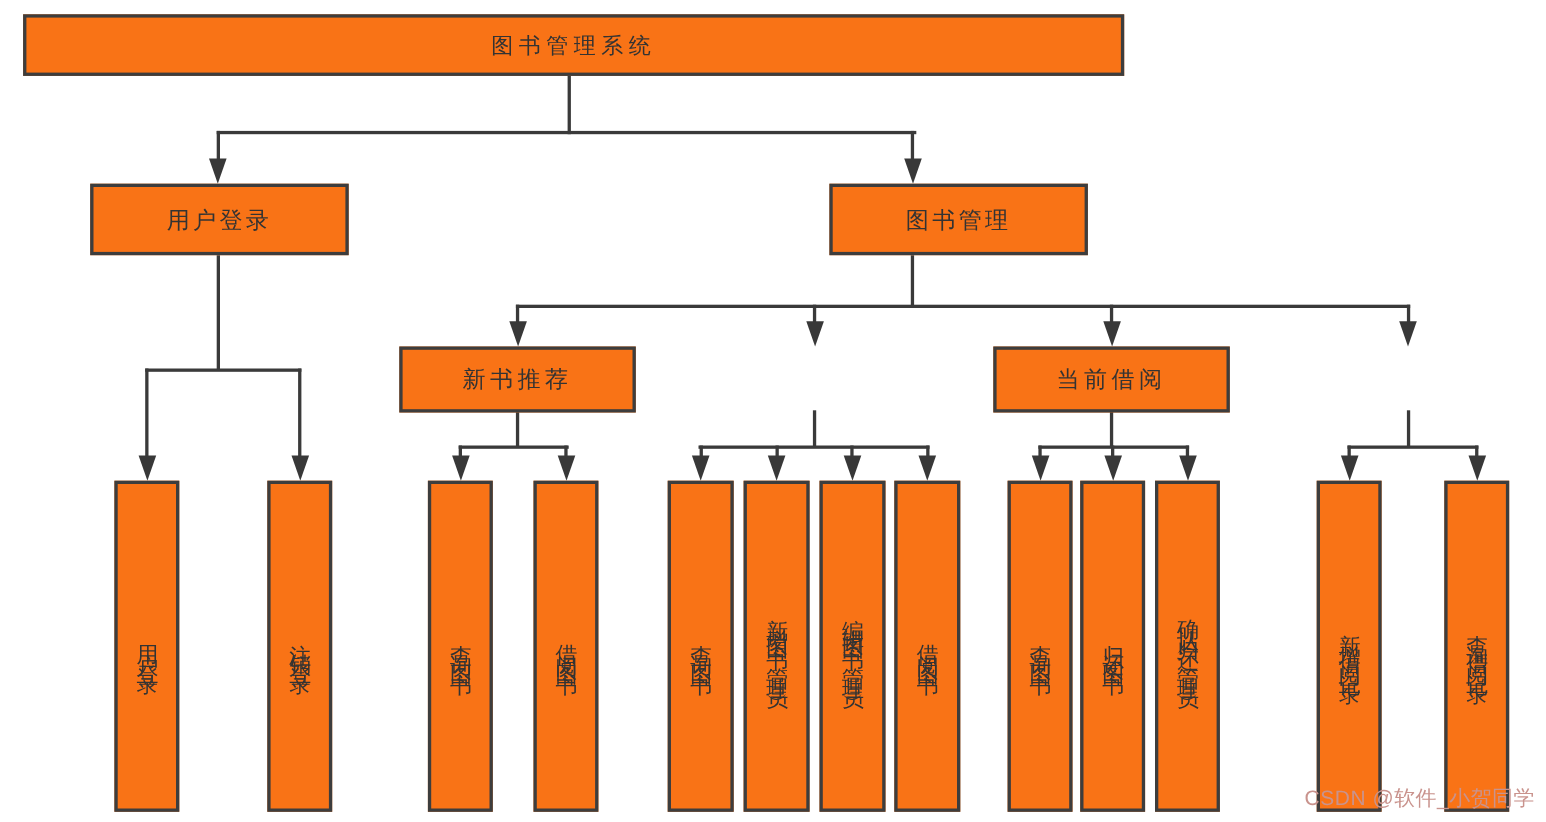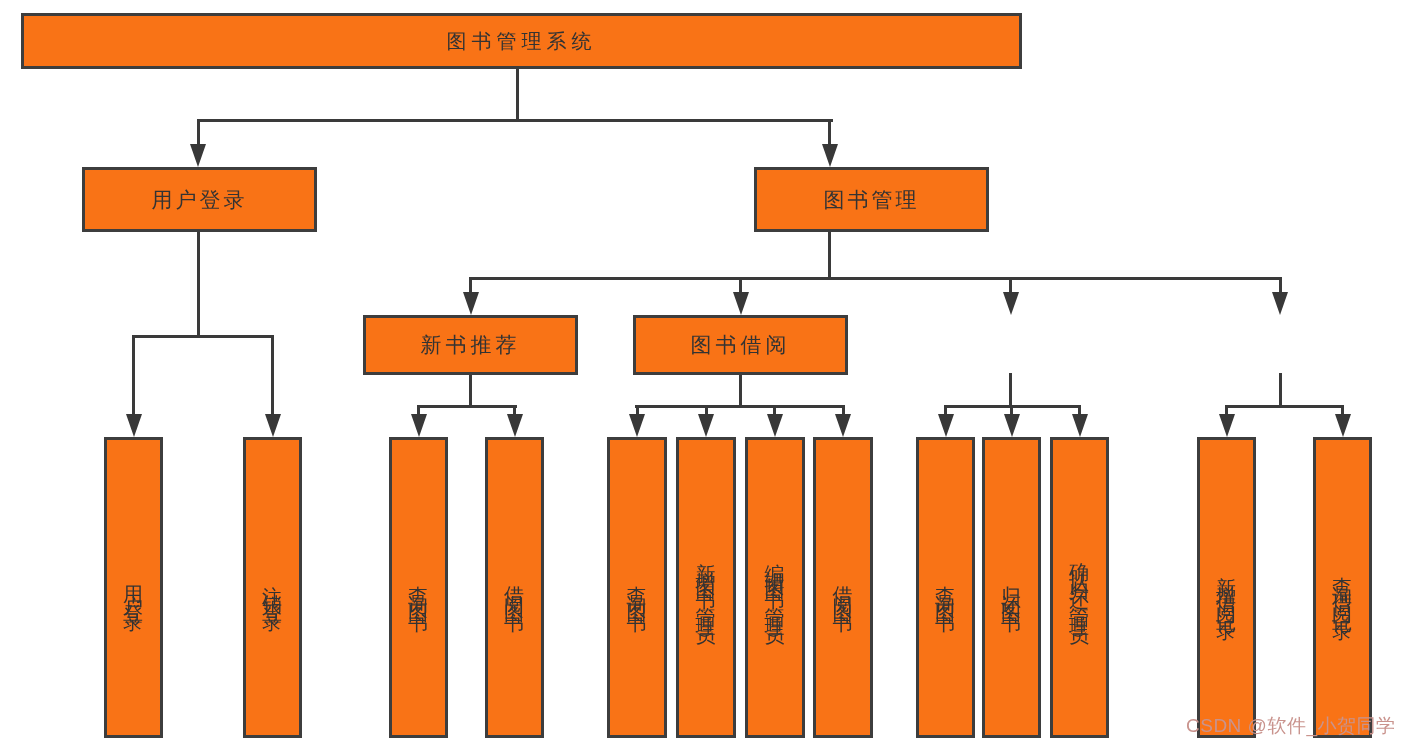--- a/index.html
+++ b/index.html
@@ -95,22 +95,22 @@
   <div class="box l2" style="left:82px">
     <span>用户登录</span>
   </div>
   <div class="box l2" style="left:754px">
     <span>图书管理</span>
   </div>
 
   <div class="box l3" style="left:363px">
     <span>新书推荐</span>
   </div>
-  <div class="box l3" style="left:633px">
-    <span>图书借阅</span>
+  <div class="box l3" style="left:903px">
+    <span>当前借阅</span>
   </div>
 
   <div class="box leaf" style="left:104px;width:59px">
     <span class="vtext">用户登录</span>
   </div>
   <div class="box leaf" style="left:243px;width:59px">
     <span class="vtext">注销登录</span>
   </div>
 
   <div class="box leaf" style="left:389px;width:59px">

